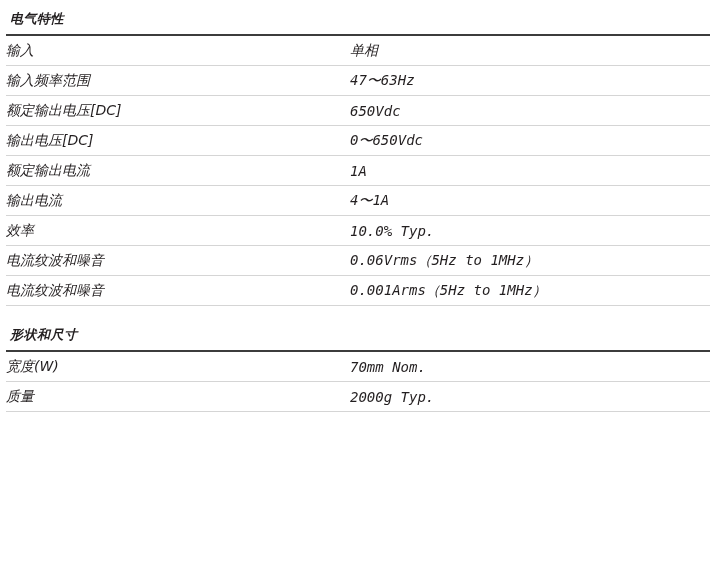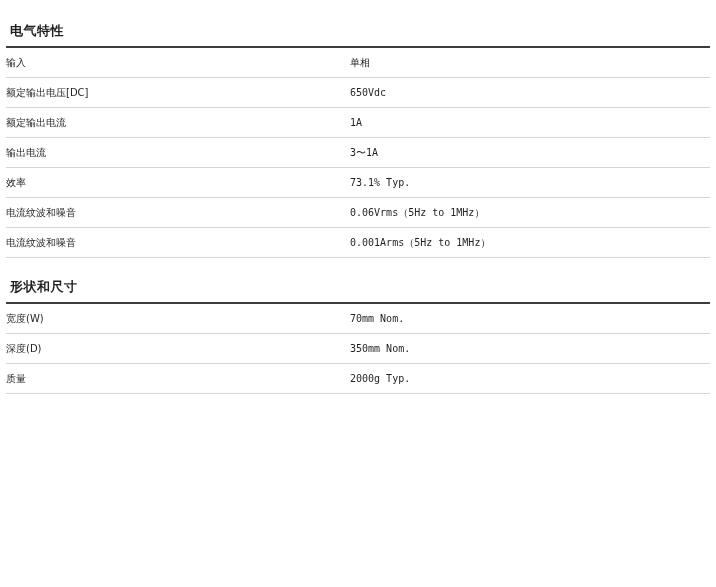--- a/index.html
+++ b/index.html
@@ -12,21 +12,22 @@
     background: #ffffff;
     font-family: "Liberation Sans", sans-serif;
     color: #231f20;
     overflow: hidden;
   }
   .page {
     position: relative;
     width: 716px;
     height: 587px;
     box-sizing: border-box;
-    padding: 12px 6px;
+    padding: 0 6px;
+    font-style: italic;
   }
   .section {
     width: 100%;
   }
   .section-title {
     font-size: 13px;
     font-weight: bold;
     color: #231f20;
     letter-spacing: 0.5px;
     padding: 10px 0 6px 4px;
@@ -39,21 +40,21 @@
   table.spec {
     width: 100%;
     border-collapse: collapse;
     table-layout: fixed;
   }
   table.spec tr {
     height: 29px;
   }
   table.spec td {
     border-bottom: 1px solid #d5d5d5;
-    font-size: 10px;
+    font-size: 14px;
     color: #231f20;
     vertical-align: middle;
     padding: 0;
     height: 29px;
     margin-top: 47px;
   }
   td.label {
     width: 344px;
     padding-left: 4px;
   }
@@ -78,34 +79,42 @@
   <div class="section">
     <div class="section-title cjk">电气特性</div>
     <div class="section-rule"></div>
     <table class="spec">
       <tbody>
         <tr>
           <td class="label cjk">输入</td>
           <td class="value cjk">单相</td>
         </tr>
         <tr>
+          <td class="label cjk">输入频率范围</td>
+          <td class="value">47〜63Hz</td>
+        </tr>
+        <tr>
           <td class="label cjk">额定输出电压[DC]</td>
           <td class="value">650Vdc</td>
+        </tr>
+        <tr>
+          <td class="label cjk">输出电压[DC]</td>
+          <td class="value">0〜650Vdc</td>
         </tr>
         <tr>
           <td class="label cjk">额定输出电流</td>
           <td class="value">1A</td>
         </tr>
         <tr>
           <td class="label cjk">输出电流</td>
-          <td class="value">3〜1A</td>
+          <td class="value">4〜1A</td>
         </tr>
         <tr>
           <td class="label cjk">效率</td>
-          <td class="value">73.1% Typ.</td>
+          <td class="value">10.0% Typ.</td>
         </tr>
         <tr>
           <td class="label cjk">电流纹波和噪音</td>
           <td class="value">0.06Vrms（5Hz to 1MHz）</td>
         </tr>
         <tr>
           <td class="label cjk">电流纹波和噪音</td>
           <td class="value">0.001Arms（5Hz to 1MHz）</td>
         </tr>
       </tbody>
@@ -117,24 +126,20 @@
   <div class="section">
     <div class="section-title cjk">形状和尺寸</div>
     <div class="section-rule"></div>
     <table class="spec">
       <tbody>
         <tr>
           <td class="label cjk">宽度(W)</td>
           <td class="value">70mm Nom.</td>
         </tr>
         <tr>
-          <td class="label cjk">深度(D)</td>
-          <td class="value">350mm Nom.</td>
-        </tr>
-        <tr>
           <td class="label cjk">质量</td>
           <td class="value">2000g Typ.</td>
         </tr>
       </tbody>
     </table>
   </div>
 
 </div>
 
 </body></html>

